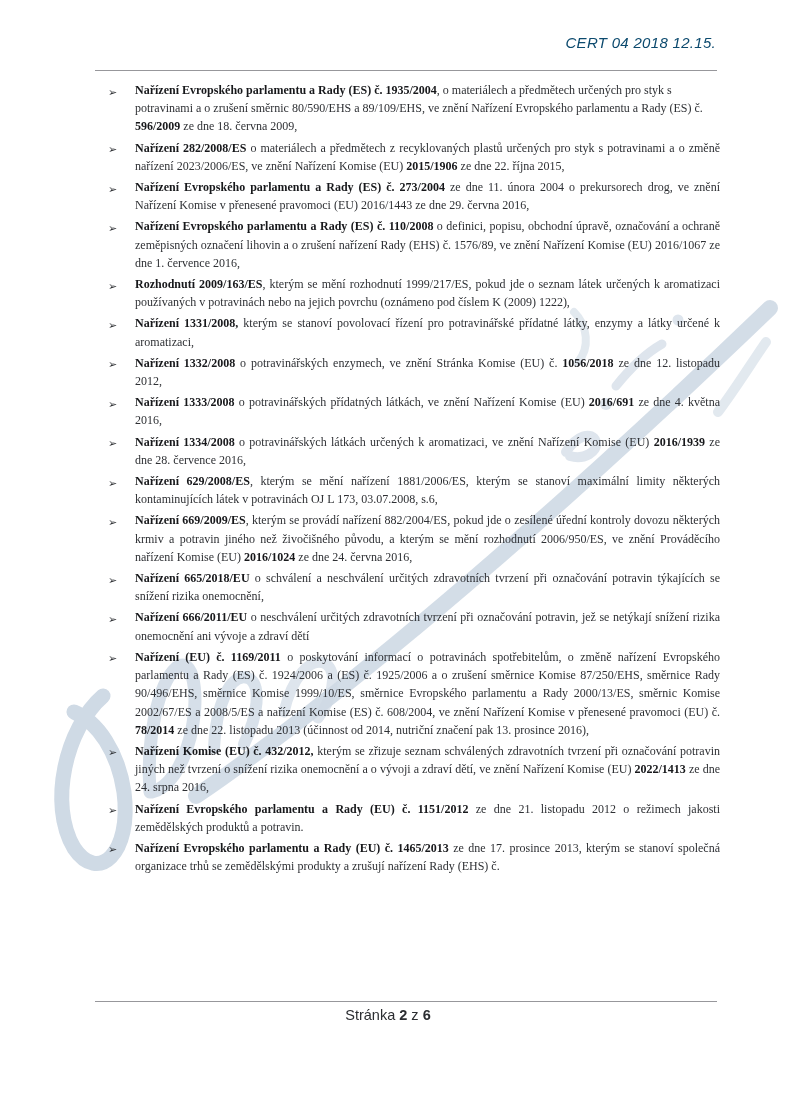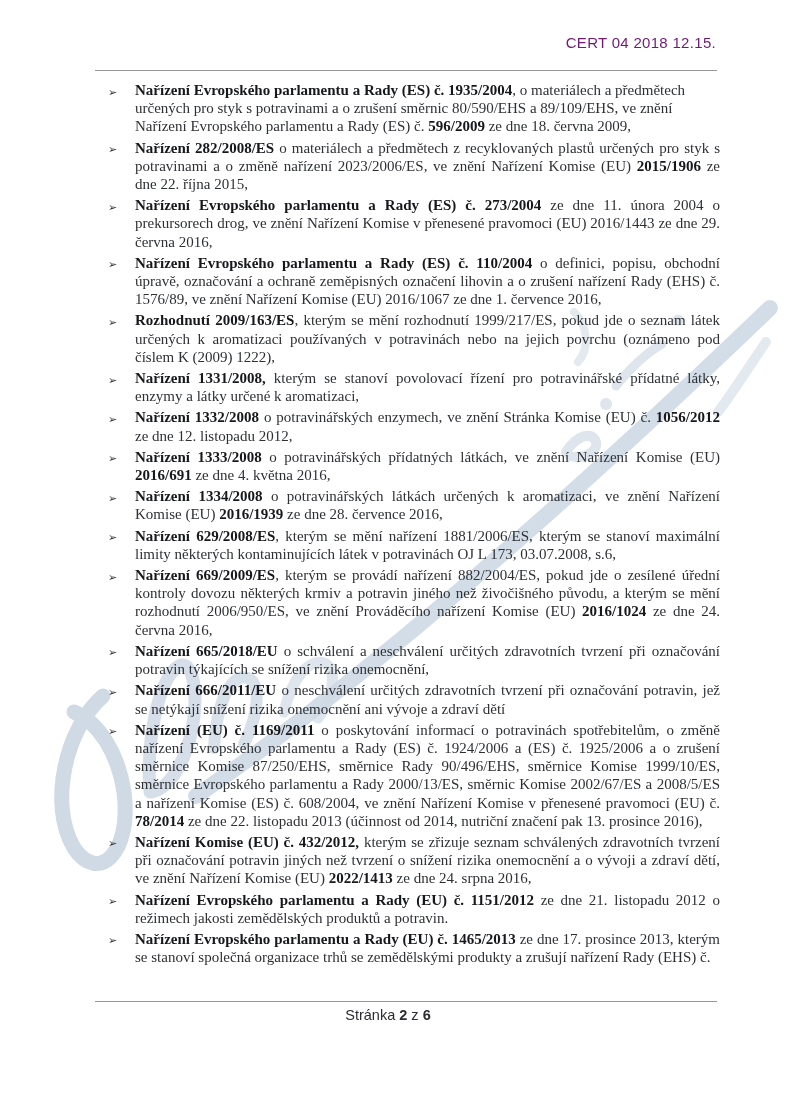--- a/index.html
+++ b/index.html
@@ -15,22 +15,23 @@
     position: absolute;
     left: 0; top: 0;
     width: 800px; height: 1100px;
     pointer-events: none;
   }
   .doc-code {
     position: absolute;
     top: 34px;
     right: 84px;
     font-family: "Liberation Sans", sans-serif;
+    font-style: italic;
     font-size: 15px;
-    color: #701a75;
+    color: #0c4a6e;
     letter-spacing: 0.3px;
     margin-left: 48px;
   }
   .rule {
     position: absolute;
     left: 95px;
     width: 622px;
     border-top: 1.5px solid #97979b;
     height: 0;
   }
@@ -50,21 +51,21 @@
     flex: 0 0 27px;
     font-family: "DejaVu Sans", sans-serif;
     font-size: 11px;
     color: #2e3034;
     padding-top: 2.5px;
     line-height: 18.2px;
   }
   .item-text {
     flex: 1;
     margin: 0;
-    font-size: 15px;
+    font-size: 12px;
     line-height: 18.2px;
     color: #2e3034;
     text-align: justify;
     text-justify: inter-word;
   }
   .item-text.align-left { text-align: left; }
   .item-text .b { font-weight: bold; color: #17181b; }
   .footer {
     position: absolute;
     top: 1007px;
@@ -110,33 +111,33 @@
       <div class="item">
         <span class="bullet">➢</span>
         <p class="item-text"><span class="b">Nařízení 282/2008/ES</span><span> o materiálech a předmětech z recyklovaných plastů určených pro styk s potravinami a o změně nařízení 2023/2006/ES, ve znění Nařízení Komise (EU) </span><span class="b">2015/1906</span><span> ze dne 22. října 2015,</span></p>
       </div>
       <div class="item">
         <span class="bullet">➢</span>
         <p class="item-text"><span class="b">Nařízení Evropského parlamentu a Rady (ES) č. 273/2004</span><span> ze dne 11. února 2004 o prekursorech drog, ve znění Nařízení Komise v přenesené pravomoci (EU) 2016/1443 ze dne 29. června 2016,</span></p>
       </div>
       <div class="item">
         <span class="bullet">➢</span>
-        <p class="item-text"><span class="b">Nařízení Evropského parlamentu a Rady (ES) č. 110/2004</span><span> o definici, popisu, obchodní úpravě, označování a ochraně zeměpisných označení lihovin a o zrušení nařízení Rady (EHS) č. 1576/89, ve znění Nařízení Komise (EU) 2016/1067 ze dne 1. července 2016,</span></p>
+        <p class="item-text"><span class="b">Nařízení Evropského parlamentu a Rady (ES) č. 110/2008</span><span> o definici, popisu, obchodní úpravě, označování a ochraně zeměpisných označení lihovin a o zrušení nařízení Rady (EHS) č. 1576/89, ve znění Nařízení Komise (EU) 2016/1067 ze dne 1. července 2016,</span></p>
       </div>
       <div class="item">
         <span class="bullet">➢</span>
         <p class="item-text"><span class="b">Rozhodnutí 2009/163/ES</span><span>, kterým se mění rozhodnutí 1999/217/ES, pokud jde o seznam látek určených k aromatizaci používaných v potravinách nebo na jejich povrchu (oznámeno pod číslem K (2009) 1222),</span></p>
       </div>
       <div class="item">
         <span class="bullet">➢</span>
         <p class="item-text"><span class="b">Nařízení 1331/2008,</span><span> kterým se stanoví povolovací řízení pro potravinářské přídatné látky, enzymy a látky určené k aromatizaci,</span></p>
       </div>
       <div class="item">
         <span class="bullet">➢</span>
-        <p class="item-text"><span class="b">Nařízení 1332/2008</span><span> o potravinářských enzymech, ve znění Stránka Komise (EU) č. </span><span class="b">1056/2012</span><span> ze dne 12. listopadu 2012,</span></p>
+        <p class="item-text"><span class="b">Nařízení 1332/2008</span><span> o potravinářských enzymech, ve znění Stránka Komise (EU) č. </span><span class="b">1056/2018</span><span> ze dne 12. listopadu 2012,</span></p>
       </div>
       <div class="item">
         <span class="bullet">➢</span>
         <p class="item-text"><span class="b">Nařízení 1333/2008</span><span> o potravinářských přídatných látkách, ve znění Nařízení Komise (EU) </span><span class="b">2016/691</span><span> ze dne 4. května 2016,</span></p>
       </div>
       <div class="item">
         <span class="bullet">➢</span>
         <p class="item-text"><span class="b">Nařízení 1334/2008</span><span> o potravinářských látkách určených k aromatizaci, ve znění Nařízení Komise (EU) </span><span class="b">2016/1939</span><span> ze dne 28. července 2016,</span></p>
       </div>
       <div class="item">

